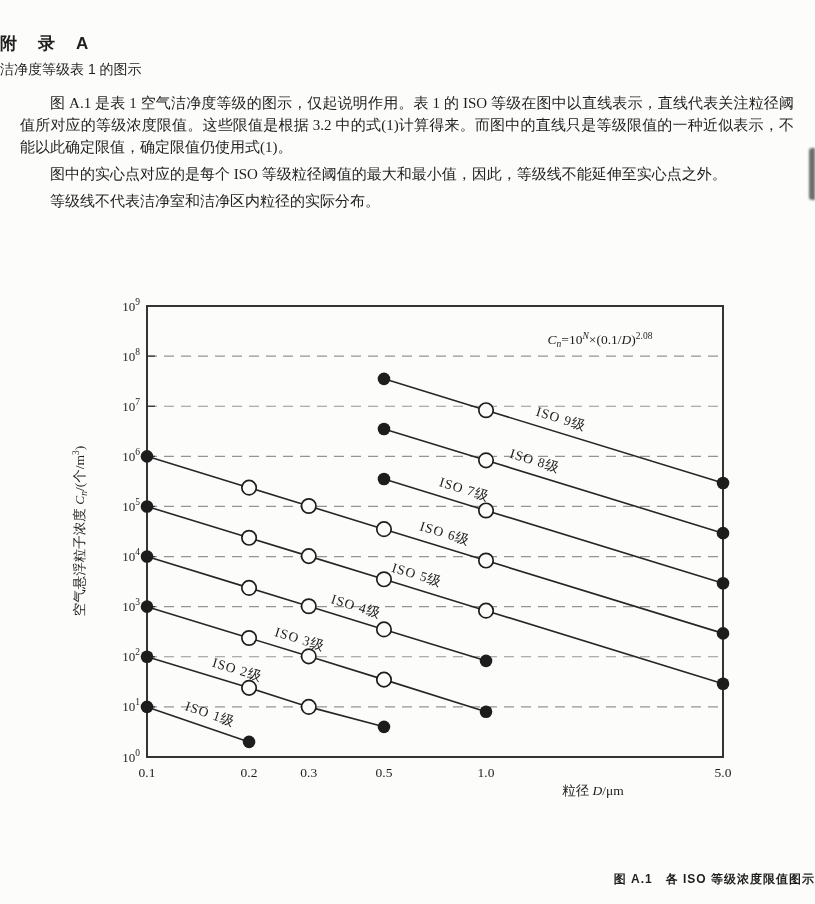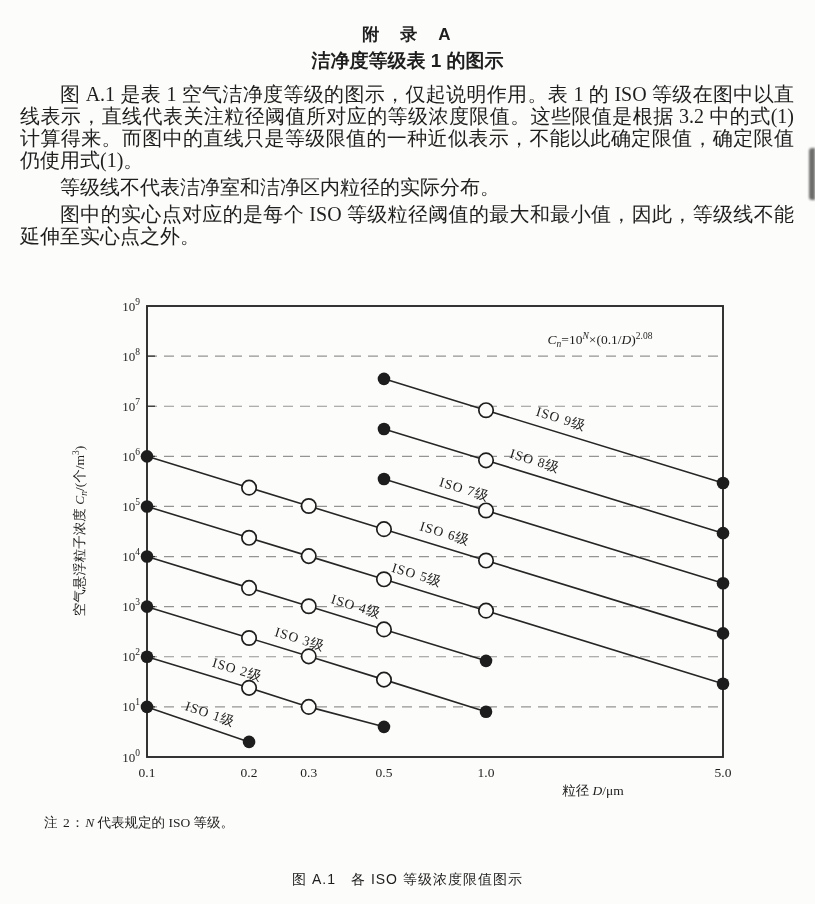--- a/index.html
+++ b/index.html
@@ -1,48 +1,48 @@
 <!DOCTYPE html>
 <html><head>
 <meta charset="utf-8">
 <style>
   html,body{margin:0;padding:0;background:#e8e8e6;}
   .page{position:relative;width:815px;height:904px;background:#fcfcfa;margin:0 auto;
         font-family:"Liberation Serif","DejaVu Serif",serif;color:#1e1e1e;overflow:hidden;}
-  .titles{padding-top:22px;text-align:center;font-family:"Liberation Sans","DejaVu Sans",sans-serif;}
+  .titles{padding-top:22px;font-family:"Liberation Sans","DejaVu Sans",sans-serif;margin-top:9px;}
   .t1{font-size:17px;font-weight:bold;line-height:26px;letter-spacing:2px;}
   .t2{font-size:15px;font-weight:bold;line-height:25px;}
-  .t3{font-size:19px;font-weight:bold;line-height:25px;}
+  .t3{font-size:14px;font-weight:normal;line-height:25px;}
   .body-text{padding:10px 21px 0 20px;}
-  .body-text p{margin:0 0 5px 0;font-size:20px;line-height:22px;text-align:justify;text-indent:2em;}
+  .body-text p{margin:0 0 5px 0;font-size:15px;line-height:22px;text-align:justify;text-indent:2em;}
   .chart-area{position:absolute;left:0;top:288px;width:815px;height:525px;}
   .chart-area svg{display:block;}
   .notes{position:absolute;left:44px;top:811px;width:740px;font-size:13.5px;line-height:23px;}
   .note-label{letter-spacing:1px;}
   .s-i{font-style:italic;}
   .s-sub{font-size:10px;vertical-align:-3px;}
   .s-sup{font-size:10px;vertical-align:5px;}
-  .caption{position:absolute;left:0;top:871px;width:815px;text-align:center;
-           font-family:"Liberation Sans","DejaVu Sans",sans-serif;font-size:14px;font-weight:normal;letter-spacing:1px;}
+  .caption{position:absolute;left:0;top:871px;width:815px;text-align:right;
+           font-family:"Liberation Sans","DejaVu Sans",sans-serif;font-size:12px;font-weight:bold;letter-spacing:1px;}
   .scan-mark{position:absolute;right:0;top:148px;width:6px;height:52px;background:#4a4a48;
              border-radius:3px 0 0 3px;filter:blur(1.2px);opacity:.8;}
 </style>
 </head>
 <body>
 
 <div class="page">
   <div class="titles">
     <div class="t1">附　录　A</div>
     <div class="t3">洁净度等级表 1 的图示</div>
   </div>
 
   <div class="body-text">
       <p>图 A.1 是表 1 空气洁净度等级的图示，仅起说明作用。表 1 的 ISO 等级在图中以直线表示，直线代表关注粒径阈值所对应的等级浓度限值。这些限值是根据 3.2 中的式(1)计算得来。而图中的直线只是等级限值的一种近似表示，不能以此确定限值，确定限值仍使用式(1)。</p>
+      <p>图中的实心点对应的是每个 ISO 等级粒径阈值的最大和最小值，因此，等级线不能延伸至实心点之外。</p>
       <p>等级线不代表洁净室和洁净区内粒径的实际分布。</p>
-      <p>图中的实心点对应的是每个 ISO 等级粒径阈值的最大和最小值，因此，等级线不能延伸至实心点之外。</p>
     </div>
 
   <div class="chart-area">
     <svg id="chart" width="815" height="525">
         <g>
           <line x1="147" y1="418.8888888888889" x2="723" y2="418.8888888888889" stroke="#949494" stroke-width="1.15" stroke-dasharray="10 7"></line>
           <line x1="147" y1="368.77777777777777" x2="723" y2="368.77777777777777" stroke="#949494" stroke-width="1.15" stroke-dasharray="10 7"></line>
           <line x1="147" y1="318.6666666666667" x2="723" y2="318.6666666666667" stroke="#949494" stroke-width="1.15" stroke-dasharray="10 7"></line>
           <line x1="147" y1="268.55555555555554" x2="723" y2="268.55555555555554" stroke="#949494" stroke-width="1.15" stroke-dasharray="10 7"></line>
           <line x1="147" y1="218.44444444444443" x2="723" y2="218.44444444444443" stroke="#949494" stroke-width="1.15" stroke-dasharray="10 7"></line>
@@ -140,19 +140,18 @@
           <text x="533.451998617662" y="176.9097587235052" text-anchor="middle" fill="#1e1e1e" font-size="13.5px" letter-spacing="1" font-family="&quot;Liberation Serif&quot;,&quot;DejaVu Serif&quot;,serif" transform="rotate(17.1 533.451998617662 176.9097587235052)">ISO 8级</text>
           <text x="559.7622913161886" y="134.88413935627648" text-anchor="middle" fill="#1e1e1e" font-size="13.5px" letter-spacing="1" font-family="&quot;Liberation Serif&quot;,&quot;DejaVu Serif&quot;,serif" transform="rotate(17.1 559.7622913161886 134.88413935627648)">ISO 9级</text>
         </g>
         <text x="600" y="56" text-anchor="middle" fill="#1e1e1e" font-size="13.5px" font-family="&quot;Liberation Serif&quot;,&quot;DejaVu Serif&quot;,serif"><tspan font-style="italic">C</tspan><tspan font-size="9.5px" dy="3" font-style="italic">n</tspan><tspan dy="-3">=10</tspan><tspan font-size="9.5px" dy="-5.5" font-style="italic">N</tspan><tspan dy="5.5">×(0.1/</tspan><tspan font-style="italic">D</tspan><tspan>)</tspan><tspan font-size="9.5px" dy="-5.5">2.08</tspan></text>
         <text x="593" y="507" text-anchor="middle" fill="#1e1e1e" font-size="13.5px" font-family="&quot;Liberation Serif&quot;,&quot;DejaVu Serif&quot;,serif"><tspan>粒径 </tspan><tspan font-style="italic">D</tspan><tspan>/μm</tspan></text>
         <text x="84" y="243" text-anchor="middle" fill="#1e1e1e" font-size="13.5px" font-family="&quot;Liberation Serif&quot;,&quot;DejaVu Serif&quot;,serif" transform="rotate(-90 84 243)"><tspan>空气悬浮粒子浓度  </tspan><tspan font-style="italic">C</tspan><tspan font-size="9.5px" dy="3" font-style="italic">n</tspan><tspan dy="-3">/(个/m</tspan><tspan font-size="9.5px" dy="-5">3</tspan><tspan dy="5">)</tspan></text>
       </svg>
   </div>
 
   <div class="notes">
-      <div><span class="note-label">注 2：</span><span class="s-i">N</span><span class="s-n"> 代表规定的 ISO 等级。</span></div>
     </div>
 
   <div class="caption">图 A.1　各 ISO 等级浓度限值图示</div>
 
   <div class="scan-mark"></div>
 </div>
 
 </body></html>

